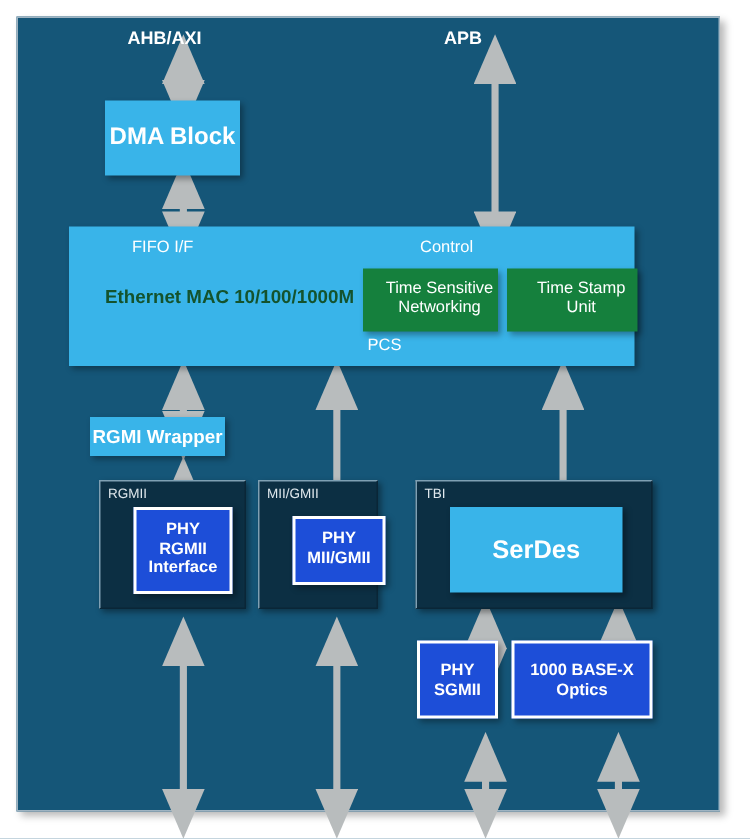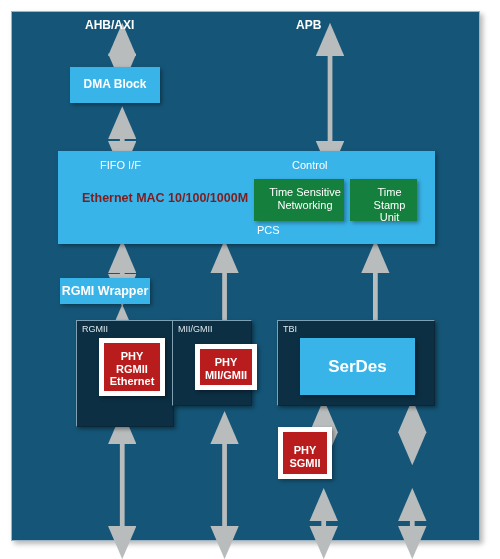--- a/index.html
+++ b/index.html
@@ -46,22 +46,22 @@
   .blue {
     background: #39b4e9;
     box-shadow: 2px 2px 4px rgba(0,0,0,0.35);
   }
   .yellow {
     background: #15803d;
     box-shadow: 2px 2px 4px rgba(0,0,0,0.35);
     padding-left: 12px;
   }
   .grey {
-    background: #b91c1c;
-    border: 5px solid #ffffff;
+    background: #1d4ed8;
+    border: 2px solid #ffffff;
     box-shadow: 2px 2px 4px rgba(0,0,0,0.35);
     text-align: center;
   }
   .darkpanel {
     position: absolute;
     box-sizing: border-box;
     background: #0c2f43;
     border-top: 1px solid #7fa0b3;
     border-left: 1px solid #7fa0b3;
     border-right: 1px solid #0a2637;
@@ -82,21 +82,21 @@
     font-size: 11px;
     font-weight: normal;
   }
   .label-panel {
     font-size: 9px;
     font-weight: normal;
     color: #dfe7ec;
   }
   .mac-title {
     position: absolute;
-    color: #7f1d1d;
+    color: #14532d;
     font-size: 12.5px;
     font-weight: bold;
     white-space: nowrap;
   }
   
   #arrows {
     position: absolute;
     left: 0;
     top: 0;
     width: 500px;
@@ -147,51 +147,51 @@
         <line x1="293" y1="467" x2="293" y2="503"></line>
 
         <line x1="377" y1="467" x2="377" y2="503"></line>
       </g>
     </svg>
 
     <div class="label label-port" style="left:73px; top:6px;">AHB/AXI</div>
 
     <div class="label label-port" style="left:284px; top:6px;">APB</div>
 
-    <div class="box blue" style="left:58px; top:55px; width:90px; height:36px; font-size:12px;">DMA Block</div>
-
-    <div class="box blue" style="left:46px; top:139px; width:377px; height:93px; display:block;">
+    <div class="box blue" style="left:58px; top:55px; width:90px; height:50px; font-size:16px;">DMA Block</div>
+
+    <div class="box blue" style="left:34px; top:139px; width:377px; height:93px; display:block;">
 
       <div class="label label-inner" style="left:42px; top:8px;">FIFO I/F</div>
 
       <div class="label label-inner" style="left:234px; top:8px;">Control</div>
 
       <div class="label label-inner" style="left:199px; top:73px;">PCS</div>
 
       <div class="mac-title" style="left:24px; top:40px;">Ethernet MAC 10/100/1000M</div>
 
       <div class="box yellow" style="left:196px; top:28px; width:90px; height:42px; display:block; padding-top:7px; font-size:11px; font-weight:normal;">
         <div>Time Sensitive</div>
         <div>Networking</div>
       </div>
 
-      <div class="box yellow" style="left:292px; top:28px; width:67px; height:42px; display:block; padding-top:7px; font-size:11px; font-weight:normal;">
+      <div class="box yellow" style="left:292px; top:28px; width:87px; height:42px; display:block; padding-top:7px; font-size:11px; font-weight:normal;">
         <div>Time Stamp</div>
         <div>Unit</div>
       </div>
     </div>
 
     <div class="box blue" style="left:48px; top:266px; width:90px; height:26px; font-size:12.5px;">RGMI Wrapper</div>
 
-    <div class="darkpanel" style="left:64px; top:308px; width:98px; height:107px;">
+    <div class="darkpanel" style="left:54px; top:308px; width:98px; height:86px;">
       <div class="label label-panel" style="left:5px; top:3px;">RGMII</div>
       <div class="box grey" style="left:22px; top:17px; width:66px; height:58px; display:block; padding-top:7px; font-size:11px;">
         <div>PHY</div>
         <div>RGMII</div>
-        <div>Ethernet</div>
+        <div>Interface</div>
       </div>
     </div>
 
     <div class="darkpanel" style="left:160px; top:308px; width:80px; height:86px;">
       <div class="label label-panel" style="left:5px; top:3px;">MII/GMII</div>
       <div class="box grey" style="left:22px; top:23px; width:62px; height:46px; display:block; padding-top:7px; font-size:11px;">
         <div>PHY</div>
         <div>MII/GMII</div>
       </div>
     </div>
@@ -199,15 +199,19 @@
     <div class="darkpanel" style="left:265px; top:308px; width:158px; height:86px;">
       <div class="label label-panel" style="left:5px; top:3px;">TBI</div>
       <div class="box blue" style="left:22px; top:17px; width:115px; height:57px; font-size:17px;">SerDes</div>
     </div>
 
     <div class="box grey" style="left:266px; top:415px; width:54px; height:52px; display:block; padding-top:12px; font-size:11px;">
       <div>PHY</div>
       <div>SGMII</div>
     </div>
 
+    <div class="box grey" style="left:329px; top:415px; width:94px; height:52px; display:block; padding-top:12px; font-size:11px;">
+      <div>1000 BASE-X</div>
+      <div>Optics</div>
+    </div>
 
   </div>
 </div>
 
 </body></html>

